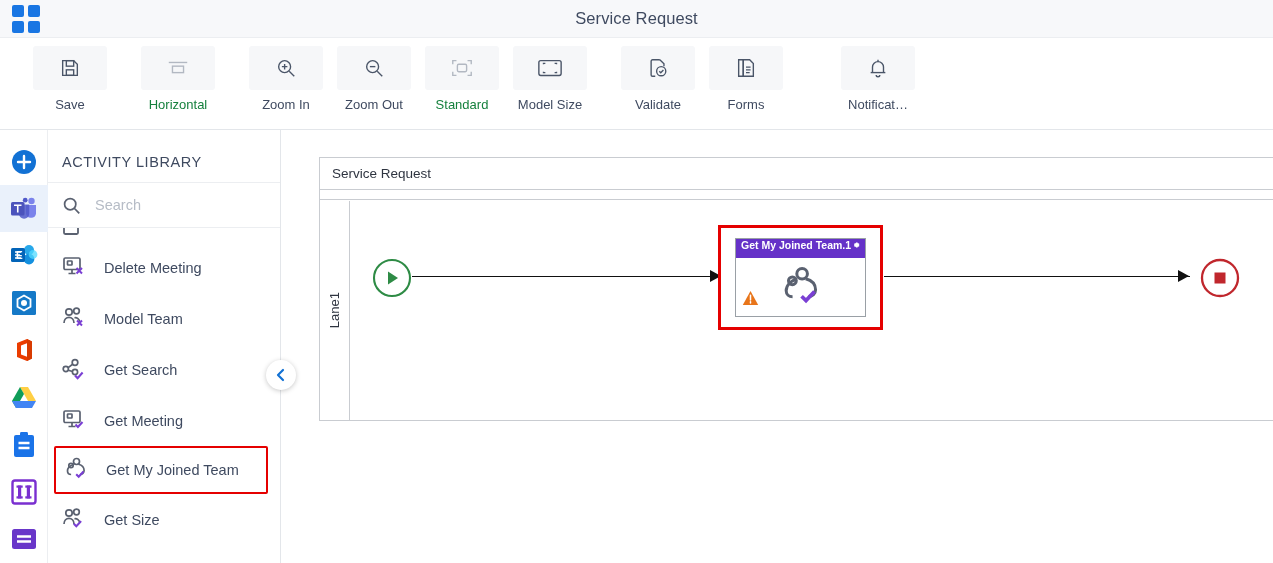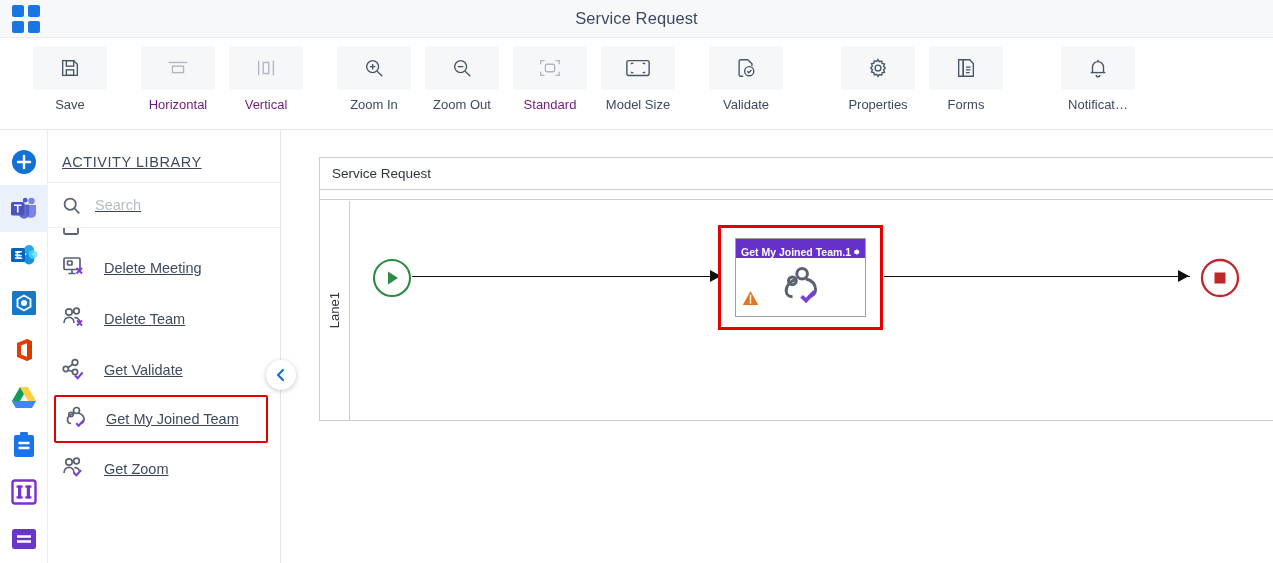--- a/index.html
+++ b/index.html
@@ -44,41 +44,41 @@
     display: flex; flex-direction: column; align-items: center;
     cursor: pointer; user-select: none;
   }
   .tb-item.gap-l { margin-left: 20px; }
   .tb-item.gap-xl { margin-left: 44px; }
   .tb-icon {
     width: 74px; height: 44px; background: #f6f7f9; border-radius: 3px;
     display: flex; align-items: center; justify-content: center;
   }
   .tb-label { margin-top: 7px; font-size: 13px; color: #3f4a60; white-space: nowrap; }
-  .tb-item.disabled .tb-label { color: #701a75; }
+  .tb-item.disabled .tb-label { color: #15803d; }
   .tb-item.disabled .tb-icon svg { stroke: #b2b8c2; }
   .tb-icon svg { stroke: #4a5568; fill: none; stroke-width: 1.5; }
 
   
   .rail {
     position: absolute; top: 130px; left: 0; width: 48px; height: 433px;
     background: #ffffff; border-right: 1px solid #eceef1;
     display: flex; flex-direction: column; align-items: center;
     padding-top: 8px; z-index: 6;
   }
   .rail-item {
     width: 48px; height: 50px; display: flex; align-items: center; justify-content: center;
     cursor: pointer; position: relative;
   }
   .rail-item.sel { background: #eaf1fb; }
 
   
   .library {
     position: absolute; top: 130px; left: 48px; width: 233px; height: 433px;
-    background: #ffffff; border-right: 1px solid #e3e6ea; z-index: 4; text-decoration: underline;
+    background: #ffffff; border-right: 1px solid #e3e6ea; z-index: 4;
   }
   .lib-title {
     padding: 24px 0 12px 14px; font-size: 14.5px; color: #3f4a60;
     letter-spacing: .55px; font-weight: 400;
   }
   .lib-search {
     height: 46px; border-top: 1px solid #eceef1; border-bottom: 1px solid #eceef1;
     display: flex; align-items: center; padding-left: 14px; gap: 14px;
   }
   .lib-search input {
@@ -149,21 +149,21 @@
     width: 165px; height: 105px;
     border: 3px solid #e50000; background: #fff;
     display: flex; align-items: center; justify-content: center;
   }
   .act-node {
     width: 131px; height: 79px; border: 1px solid #9aa0a6; background: #fff;
     position: relative;
   }
   .act-head {
     height: 19px; background: #6531c8;
-    display: flex; align-items: flex-end; justify-content: space-between;
+    display: flex; align-items: flex-start; justify-content: space-between;
     padding: 0 4px 0 5px;
   }
   .act-head .t { font-size: 10.5px; color: #fff; font-weight: bold; white-space: nowrap; }
   .act-body { position: relative; height: 58px; }
   .act-warn { position: absolute; left: 6px; bottom: 6px; }
   .act-glyph { position: absolute; left: 44px; top: 6px; }
 </style>
 </head>
 <body>
 
@@ -196,30 +196,20 @@
     <div class="tb-item disabled gap-l">
       <div class="tb-icon">
         <svg width="24" height="22" viewBox="0 0 26 22">
             <path d="M3 5h20"></path>
             <rect x="7" y="9" width="12" height="7"></rect>
           </svg>
       </div>
       <div class="tb-label">Horizontal</div>
     </div>
 
-    <div class="tb-item disabled">
-      <div class="tb-icon">
-        <svg width="24" height="22" viewBox="0 0 26 22">
-            <path d="M5 3v16"></path>
-            <path d="M21 3v16"></path>
-            <rect x="10" y="5" width="6" height="12"></rect>
-          </svg>
-      </div>
-      <div class="tb-label">Vertical</div>
-    </div>
 
     <div class="tb-item gap-l">
       <div class="tb-icon">
         <svg width="22" height="22" viewBox="0 0 24 24">
             <circle cx="10.5" cy="10.5" r="6.5"></circle>
             <path d="M15.5 15.5L21 21"></path>
             <path d="M10.5 7.5v6M7.5 10.5h6"></path>
           </svg>
       </div>
       <div class="tb-label">Zoom In</div>
@@ -261,29 +251,20 @@
         <svg width="22" height="22" viewBox="0 0 24 24">
             <path d="M14 3H6a1.5 1.5 0 0 0-1.5 1.5v15A1.5 1.5 0 0 0 6 21h3"></path>
             <path d="M14 3l4.5 4.5V10"></path>
             <circle cx="15.5" cy="15.5" r="5"></circle>
             <path d="M13.4 15.6l1.6 1.6 2.9-3.1"></path>
           </svg>
       </div>
       <div class="tb-label">Validate</div>
     </div>
 
-    <div class="tb-item gap-xl">
-      <div class="tb-icon">
-        <svg width="22" height="22" viewBox="0 0 24 24">
-            <circle cx="12" cy="12" r="3.2"></circle>
-            <path d="M12 2.8l1.4 2.3 2.6-.7.5 2.6 2.6.6-1 2.5 1.8 2-1.8 2 1 2.5-2.6.6-.5 2.6-2.6-.7L12 21.2l-1.4-2.3-2.6.7-.5-2.6-2.6-.6 1-2.5-1.8-2 1.8-2-1-2.5 2.6-.6.5-2.6 2.6.7z"></path>
-          </svg>
-      </div>
-      <div class="tb-label">Properties</div>
-    </div>
 
 
     <div class="tb-item">
       <div class="tb-icon">
         <svg width="22" height="22" viewBox="0 0 24 24">
             <path d="M4 3h5v18H4z"></path>
             <path d="M9 3h7l4 4v14H9z"></path>
             <path d="M12 11h5M12 14h5M12 17h4"></path>
           </svg>
       </div>
@@ -423,36 +404,47 @@
       <div class="lib-row">
         <div class="lib-ico">
           <svg width="26" height="26" viewBox="0 0 26 26" fill="none" stroke="#5a6170" stroke-width="1.7">
             <circle cx="7" cy="7" r="3.2"></circle>
               <circle cx="14.5" cy="6" r="2.8"></circle>
             <path d="M2 18c0-3.4 2.4-5.6 5-5.6s5 2.2 5 5.6"></path>
             <path d="M12.5 12.8c2.4-.5 5 1.2 5.3 4.4"></path>
             <path d="M15 15.5l5 5M20 15.5l-5 5" stroke="#7a3fd4" stroke-width="2"></path>
           </svg>
         </div>
-        <span class="lbl">Delete Team</span>
+        <span class="lbl">Model Team</span>
       </div>
 
       <div class="lib-row">
         <div class="lib-ico">
           <svg width="26" height="26" viewBox="0 0 26 26" fill="none" stroke="#5a6170" stroke-width="1.7">
             <circle cx="3.8" cy="13" r="2.6"></circle>
               <circle cx="13" cy="6.5" r="2.8"></circle>
               <circle cx="13" cy="16" r="2.6"></circle>
             <path d="M6.2 11.6l4.4-3.3M6.2 14.2l4.4 1.3"></path>
             <path d="M13 19.5l2.6 2.6 5-5.6" stroke="#7a3fd4" stroke-width="2.1"></path>
           </svg>
         </div>
-        <span class="lbl">Get Validate</span>
-      </div>
-
+        <span class="lbl">Get Search</span>
+      </div>
+
+      <div class="lib-row">
+        <div class="lib-ico">
+          <svg width="26" height="26" viewBox="0 0 26 26" fill="none" stroke="#5a6170" stroke-width="1.7">
+            <rect x="2" y="4" width="16" height="11.5" rx="1.3"></rect>
+            <rect x="5.5" y="7" width="4.5" height="4" rx=".6"></rect>
+            <path d="M10 15.5v4M6.5 19.5h7"></path>
+            <path d="M13.5 17.6l2.4 2.4 4.6-5" stroke="#7a3fd4" stroke-width="2.1"></path>
+          </svg>
+        </div>
+        <span class="lbl">Get Meeting</span>
+      </div>
 
       <div class="lib-row highlight">
         <div class="lib-ico">
           <svg width="26" height="26" viewBox="0 0 26 26" fill="none" stroke="#5a6170" stroke-width="1.7">
             <circle cx="12.5" cy="5.5" r="3"></circle>
             <path d="M9.5 8.5c-3.4 1-6 3.4-6 6.6 0 2 1.6 3.4 3.6 3.4"></path>
             <path d="M14.5 8.3c3.6.9 5.6 3.3 5.6 6.3 0 2.2-1.8 3.8-4 3.8"></path>
             <circle cx="7" cy="9.5" r="2.2"></circle>
             <path d="M12.2 18.2l2.5 2.5 4.8-5.2" stroke="#7a3fd4" stroke-width="2.1"></path>
           </svg>
@@ -463,21 +455,21 @@
       <div class="lib-row">
         <div class="lib-ico">
           <svg width="26" height="26" viewBox="0 0 26 26" fill="none" stroke="#5a6170" stroke-width="1.7">
             <circle cx="7" cy="7" r="3.2"></circle>
               <circle cx="14.5" cy="6" r="2.8"></circle>
             <path d="M2 18c0-3.4 2.4-5.6 5-5.6s5 2.2 5 5.6"></path>
             <path d="M12.5 12.8c2.4-.5 5 1.2 5.3 4.4"></path>
             <path d="M11.8 17.8l2.5 2.5 4.8-5.2" stroke="#7a3fd4" stroke-width="2.1"></path>
           </svg>
         </div>
-        <span class="lbl">Get Zoom</span>
+        <span class="lbl">Get Size</span>
       </div>
     </div>
 
     <div class="collapse-btn">
       <svg width="14" height="14" viewBox="0 0 14 14" fill="none" stroke="#1271d4" stroke-width="2.2" stroke-linecap="round" stroke-linejoin="round">
         <path d="M9 2L4 7l5 5"></path>
       </svg>
     </div>
   </div>
 

